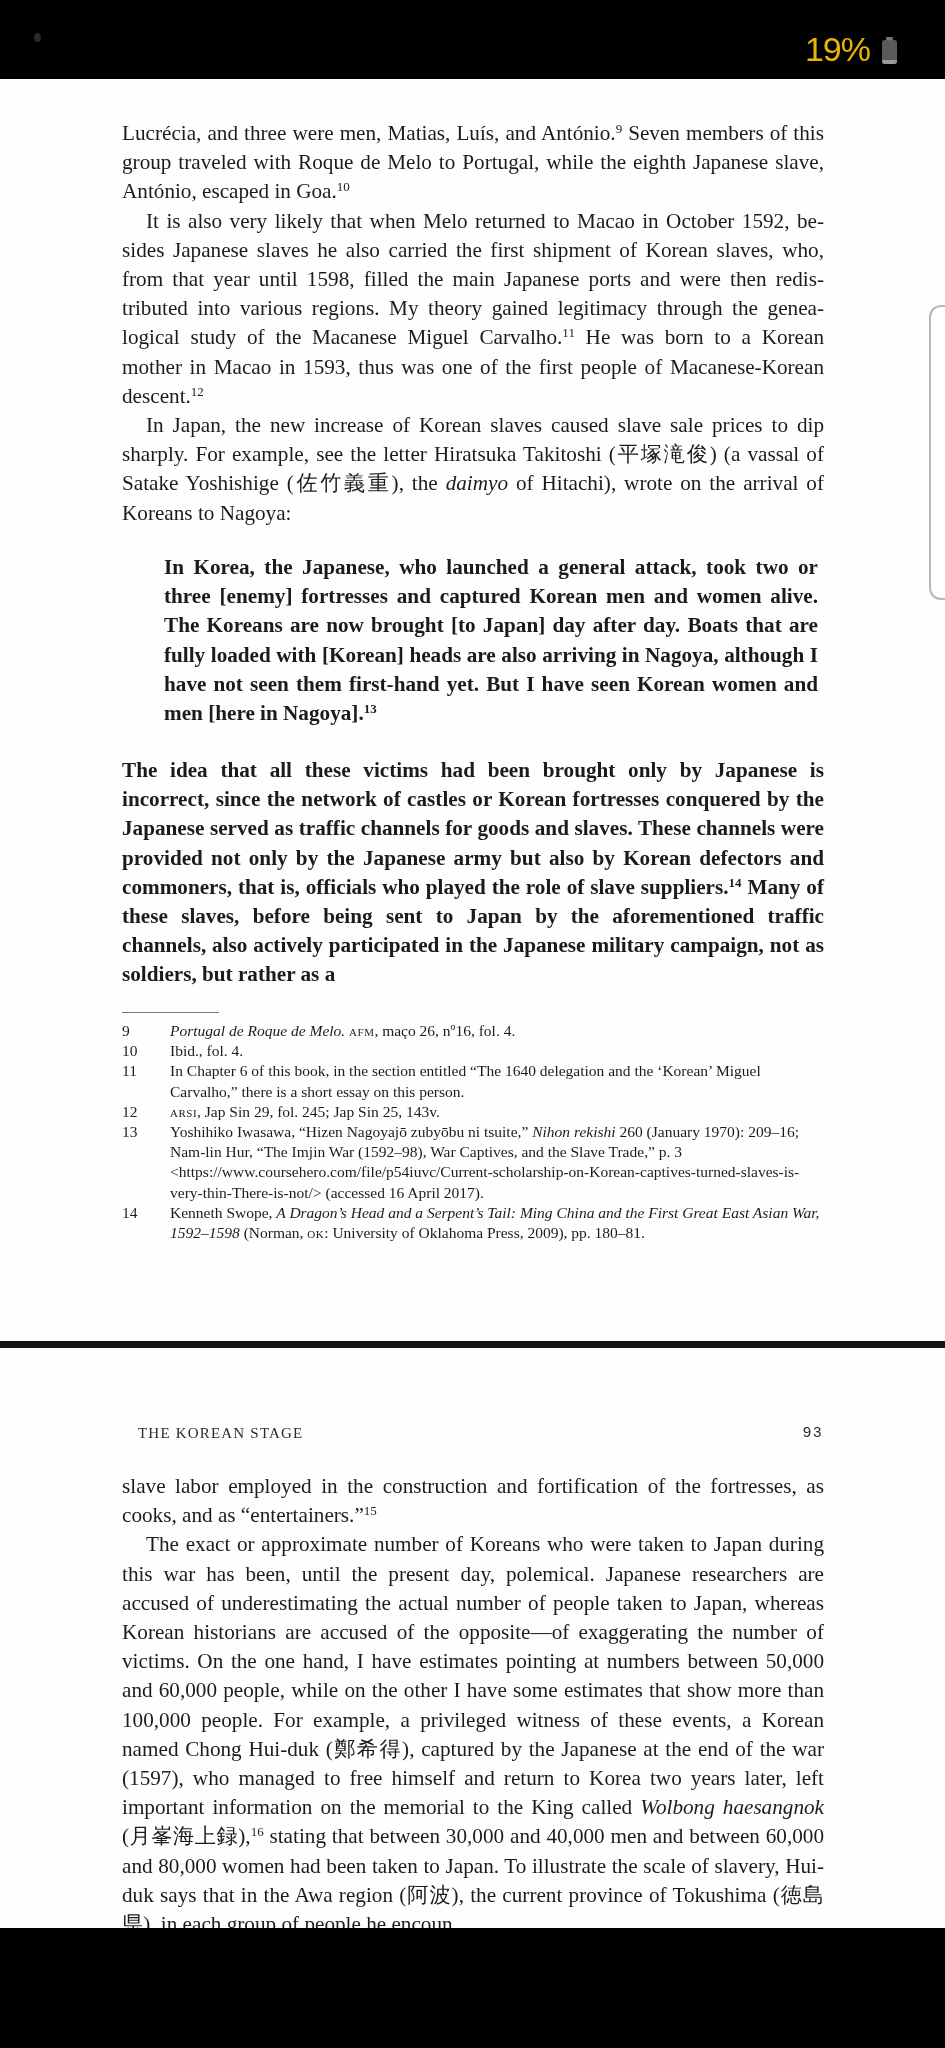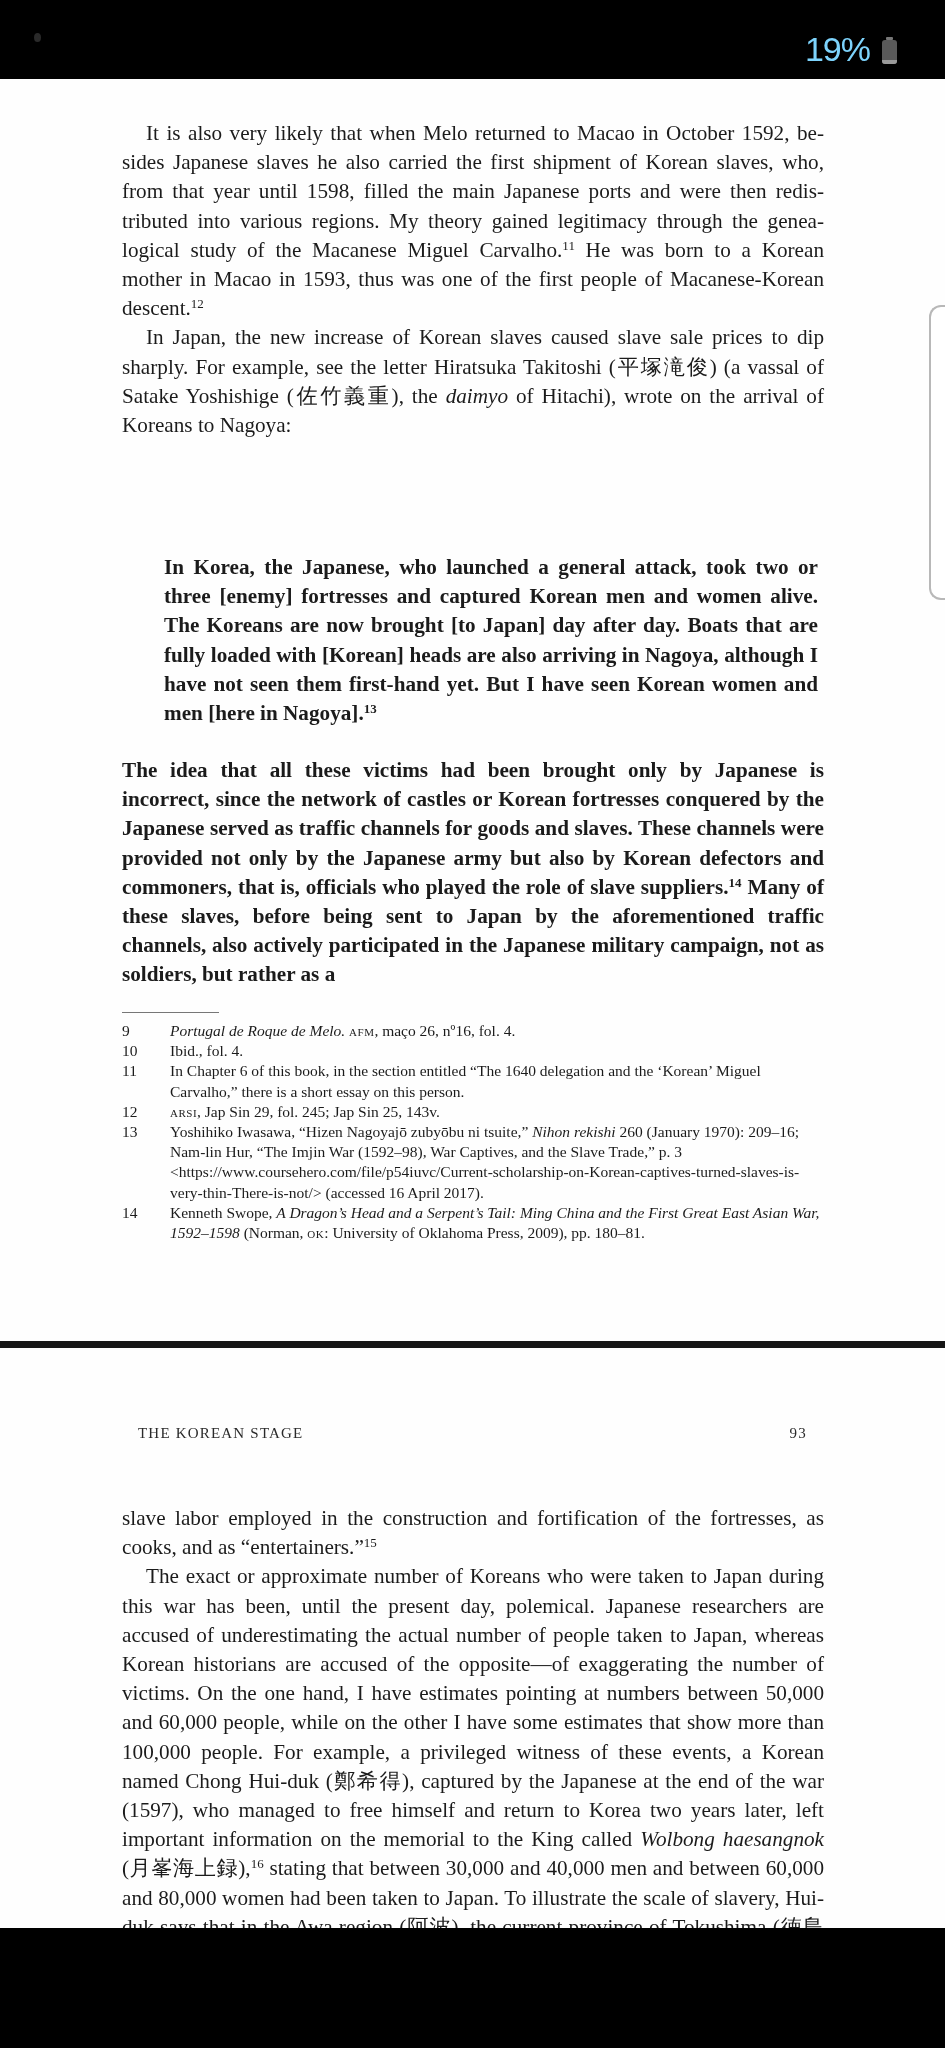--- a/index.html
+++ b/index.html
@@ -2,35 +2,35 @@
 <html><head>
   <meta charset="utf-8">
   <style>
     * { margin: 0; padding: 0; box-sizing: border-box; }
     html, body { width: 945px; height: 2048px; background: #000; overflow: hidden; }
     body { position: relative; font-family: "Liberation Serif", "DejaVu Serif", serif; color: #1b1b1b; }
 
     
     .status-bar { position: absolute; top: 0; left: 0; width: 945px; height: 79px; background: #000; z-index: 5; }
     .status-bar .camera-dot { position: absolute; left: 34px; top: 33px; width: 7px; height: 9px; border-radius: 50%; background: #2a2a2a; }
-    .status-bar .battery-text { position: absolute; right: 75px; top: 30px; font-family: "Liberation Sans", "DejaVu Sans", sans-serif; font-size: 34px; color: #7dd3fc; letter-spacing: -1px; }
+    .status-bar .battery-text { position: absolute; right: 75px; top: 30px; font-family: "Liberation Sans", "DejaVu Sans", sans-serif; font-size: 34px; color: #eab308; letter-spacing: -1px; }
     .status-bar .battery-icon { position: absolute; right: 48px; top: 37px; width: 15px; height: 27px; }
     .status-bar .battery-icon .tip { position: absolute; left: 4px; top: 0; width: 7px; height: 3px; background: #777; border-radius: 1px; }
     .status-bar .battery-icon .body { position: absolute; left: 0; top: 3px; width: 15px; height: 24px; background: #5a5a5a; border-radius: 3px; }
     .status-bar .battery-icon .level { position: absolute; left: 0; bottom: 0; width: 15px; height: 4px; background: #9a9a9a; border-radius: 0 0 3px 3px; }
 
     
     .page { position: absolute; left: 0; width: 945px; background: #fefefe; overflow: hidden; }
     .page-top { top: 79px; height: 1262px; }
     .page-bottom { top: 1348px; height: 580px; }
     .page-divider { position: absolute; left: 0; top: 1341px; width: 945px; height: 7px; background: #161616; }
 
     .running-head { position: absolute; left: 122px; right: 122px; font-size: 15px; letter-spacing: 1.2px; color: #2a2a2a; }
     .running-head .left { position: absolute; left: 16px; }
-    .running-head .right { position: absolute; right: 16px; }
+    .running-head .right { position: absolute; right: 0; font-family: Liberation Mono, monospace; }
     .page-top .running-head { top: -13px; }
     .page-bottom .running-head { top: 77px; }
 
     .text-block { position: absolute; left: 122px; width: 702px; font-size: 21.2px; line-height: 29.2px; text-align: justify; hyphens: manual; }
     .text-block p { margin: 0; }
     .text-block p.indent { text-indent: 24px; }
     sup { font-size: 13px; line-height: 0; vertical-align: 7px; }
     .osf { font-variant-numeric: oldstyle-nums; }
 
     .blockquote { position: absolute; left: 164px; width: 654px; font-size: 21.2px; line-height: 29.2px; text-align: justify; font-weight: bold; }
@@ -60,20 +60,21 @@
   </div>
 </div>
 
 <div class="page page-top">
   <div class="running-head">
     <span class="left osf">92</span>
     <span class="right">CHAPTER 3</span>
   </div>
 
   <div class="text-block osf" style="top:40px;">
+    <p><span>Lucrécia, and three were men, Matias, Luís, and António.</span><sup>9</sup><span> Seven members of this group traveled with Roque de Melo to Portugal, while the eighth Japanese slave, António, escaped in Goa.</span><sup>10</sup></p>
     <p class="indent"><span>It is also very likely that when Melo returned to Macao in October 1592, be­sides Japanese slaves he also carried the first shipment of Korean slaves, who, from that year until 1598, filled the main Japanese ports and were then redis­tributed into various regions. My theory gained legitimacy through the genea­logical study of the Macanese Miguel Carvalho.</span><sup>11</sup><span> He was born to a Korean mother in Macao in 1593, thus was one of the first people of Macanese-Korean descent.</span><sup>12</sup></p>
     <p class="indent"><span>In Japan, the new increase of Korean slaves caused slave sale prices to dip sharply. For example, see the letter Hiratsuka Takitoshi (平塚滝俊) (a vassal of Satake Yoshishige (佐竹義重), the </span><i>daimyo</i><span> of Hitachi), wrote on the arrival of Koreans to Nagoya:</span></p>
   </div>
 
   <div class="blockquote osf" style="top:474px;">
     <span>In Korea, the Japanese, who launched a general attack, took two or three [enemy] fortresses and captured Korean men and women alive. The Koreans are now brought [to Japan] day after day. Boats that are fully loaded with [Korean] heads are also arriving in Nagoya, although I have not seen them first-hand yet. But I have seen Korean women and men [here in Nagoya].</span><sup>13</sup>
   </div>
 
   <div class="text-block osf" style="top:677px;font-weight:bold;">
     <p><span>The idea that all these victims had been brought only by Japanese is incorrect, since the network of castles or Korean fortresses conquered by the Japanese served as traffic channels for goods and slaves. These channels were provided not only by the Japanese army but also by Korean defectors and commoners, that is, officials who played the role of slave suppliers.</span><sup>14</sup><span> Many of these slaves, before being sent to Japan by the aforementioned traffic channels, also actively participated in the Japanese military campaign, not as soldiers, but rather as a</span></p>
@@ -110,21 +111,21 @@
 </div>
 
 <div class="page-divider"></div>
 
 <div class="page page-bottom">
   <div class="running-head">
     <span class="left">THE KOREAN STAGE</span>
     <span class="right osf">93</span>
   </div>
 
-  <div class="text-block osf" style="top:124px;margin-top:32px;">
+  <div class="text-block osf" style="top:124px;">
     <p><span>slave labor employed in the construction and fortification of the fortresses, as cooks, and as “entertainers.”</span><sup>15</sup></p>
     <p class="indent"><span>The exact or approximate number of Koreans who were taken to Japan dur­ing this war has been, until the present day, polemical. Japanese researchers are accused of underestimating the actual number of people taken to Japan, whereas Korean historians are accused of the opposite—of exaggerating the number of victims. On the one hand, I have estimates pointing at numbers between 50,000 and 60,000 people, while on the other I have some estimates that show more than 100,000 people. For example, a privileged witness of these events, a Korean named Chong Hui-duk (鄭希得), captured by the Japanese at the end of the war (1597), who managed to free himself and return to Korea two years later, left important information on the memorial to the King called </span><i>Wolbong haesangnok</i><span> (月峯海上録),</span><sup>16</sup><span> stating that between 30,000 and 40,000 men and between 60,000 and 80,000 women had been taken to Japan. To il­lustrate the scale of slavery, Hui-duk says that in the Awa region (阿波), the current province of Tokushima (徳島県), in each group of people he encoun­</span></p>
   </div>
 </div>
 
 <div class="scroll-handle"></div>
 
 <div class="nav-bar"></div>
 
 </body></html>

